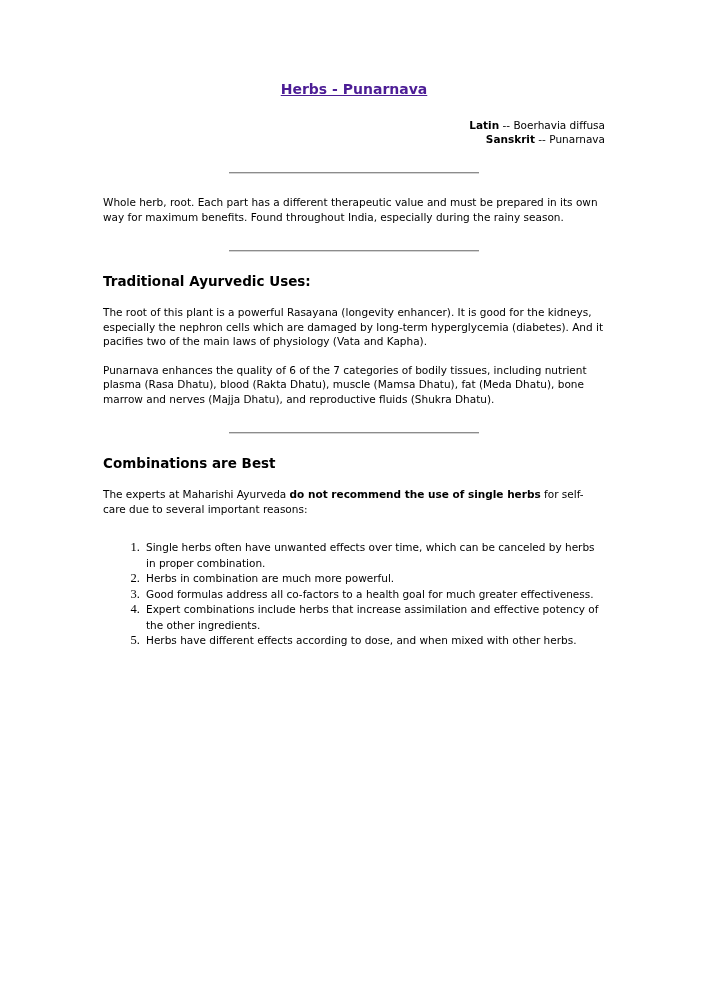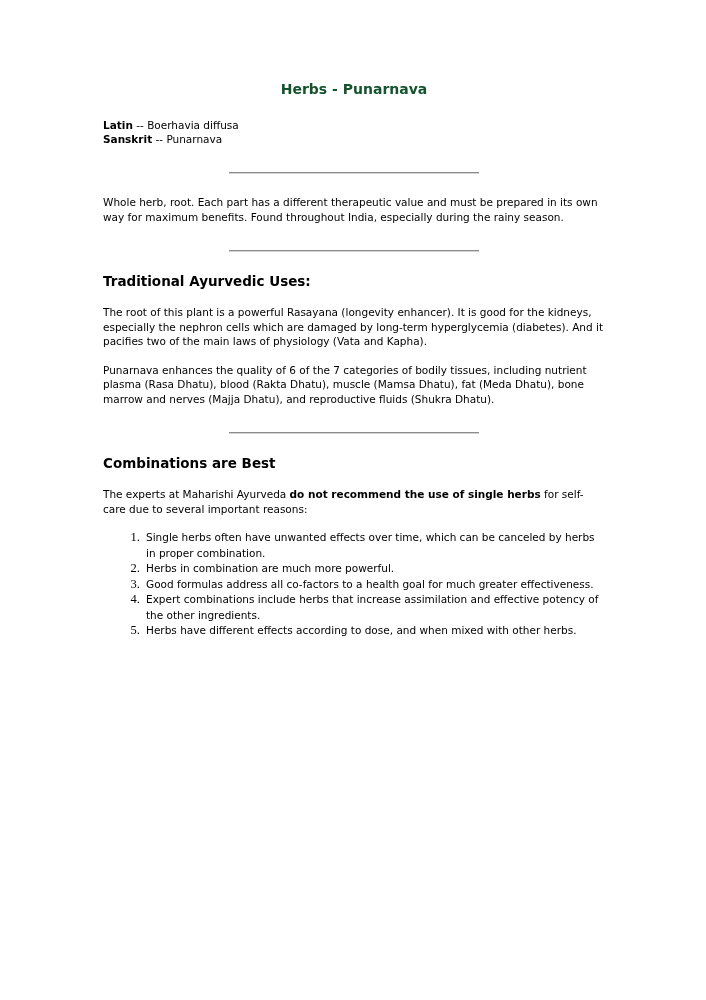--- a/index.html
+++ b/index.html
@@ -21,21 +21,21 @@
     padding-top: 81px;
   }
   .title {
     font-size: 14px;
     font-weight: bold;
     text-align: center;
     margin: 0 0 20px 0;
     line-height: 17px;
     color: #009900;
   }
-  .names { margin: 0; }
+  .names { margin: 0; text-align: right; }
   .name-row {
     margin: 0;
     font-size: 10.5px;
     line-height: 14px;
   }
   .name-row b { font-weight: bold; }
   .divider {
     width: 250px;
     margin: 26px auto 21px auto;
     border: none;
@@ -49,39 +49,39 @@
     margin: 0 0 16px 0;
     line-height: 16px;
   }
   .body-text {
     font-size: 10.5px;
     line-height: 14.5px;
     margin: 0;
   }
   .body-text.follow { margin-top: 14px; }
   .reasons {
-    margin: 14px 0 0 0;
+    margin: 24px 0 0 0;
     padding-left: 40px;
     font-size: 10.5px;
   }
   .reasons li {
     line-height: 15.5px;
     padding-left: 3px;
   }
   .reasons li::marker {
     font-family: "Liberation Serif", "DejaVu Serif", serif;
     font-size: 12.5px;
   }
 </style>
 </head>
 <body>
 
 <div class="page">
 
-  <h1 class="title" style="color: #14532d;">Herbs - Punarnava</h1>
+  <h1 class="title" style="color: #4c1d95; text-decoration: underline;">Herbs - Punarnava</h1>
 
   <div class="names">
     <p class="name-row"><b>Latin</b><span> -- Boerhavia diffusa</span></p>
     <p class="name-row"><b>Sanskrit</b><span> -- Punarnava</span></p>
   </div>
 
   <hr class="divider">
 
   <p class="body-text">Whole herb, root. Each part has a different therapeutic value and must be prepared in its own way for maximum benefits. Found throughout India, especially during the rainy season.</p>
 

